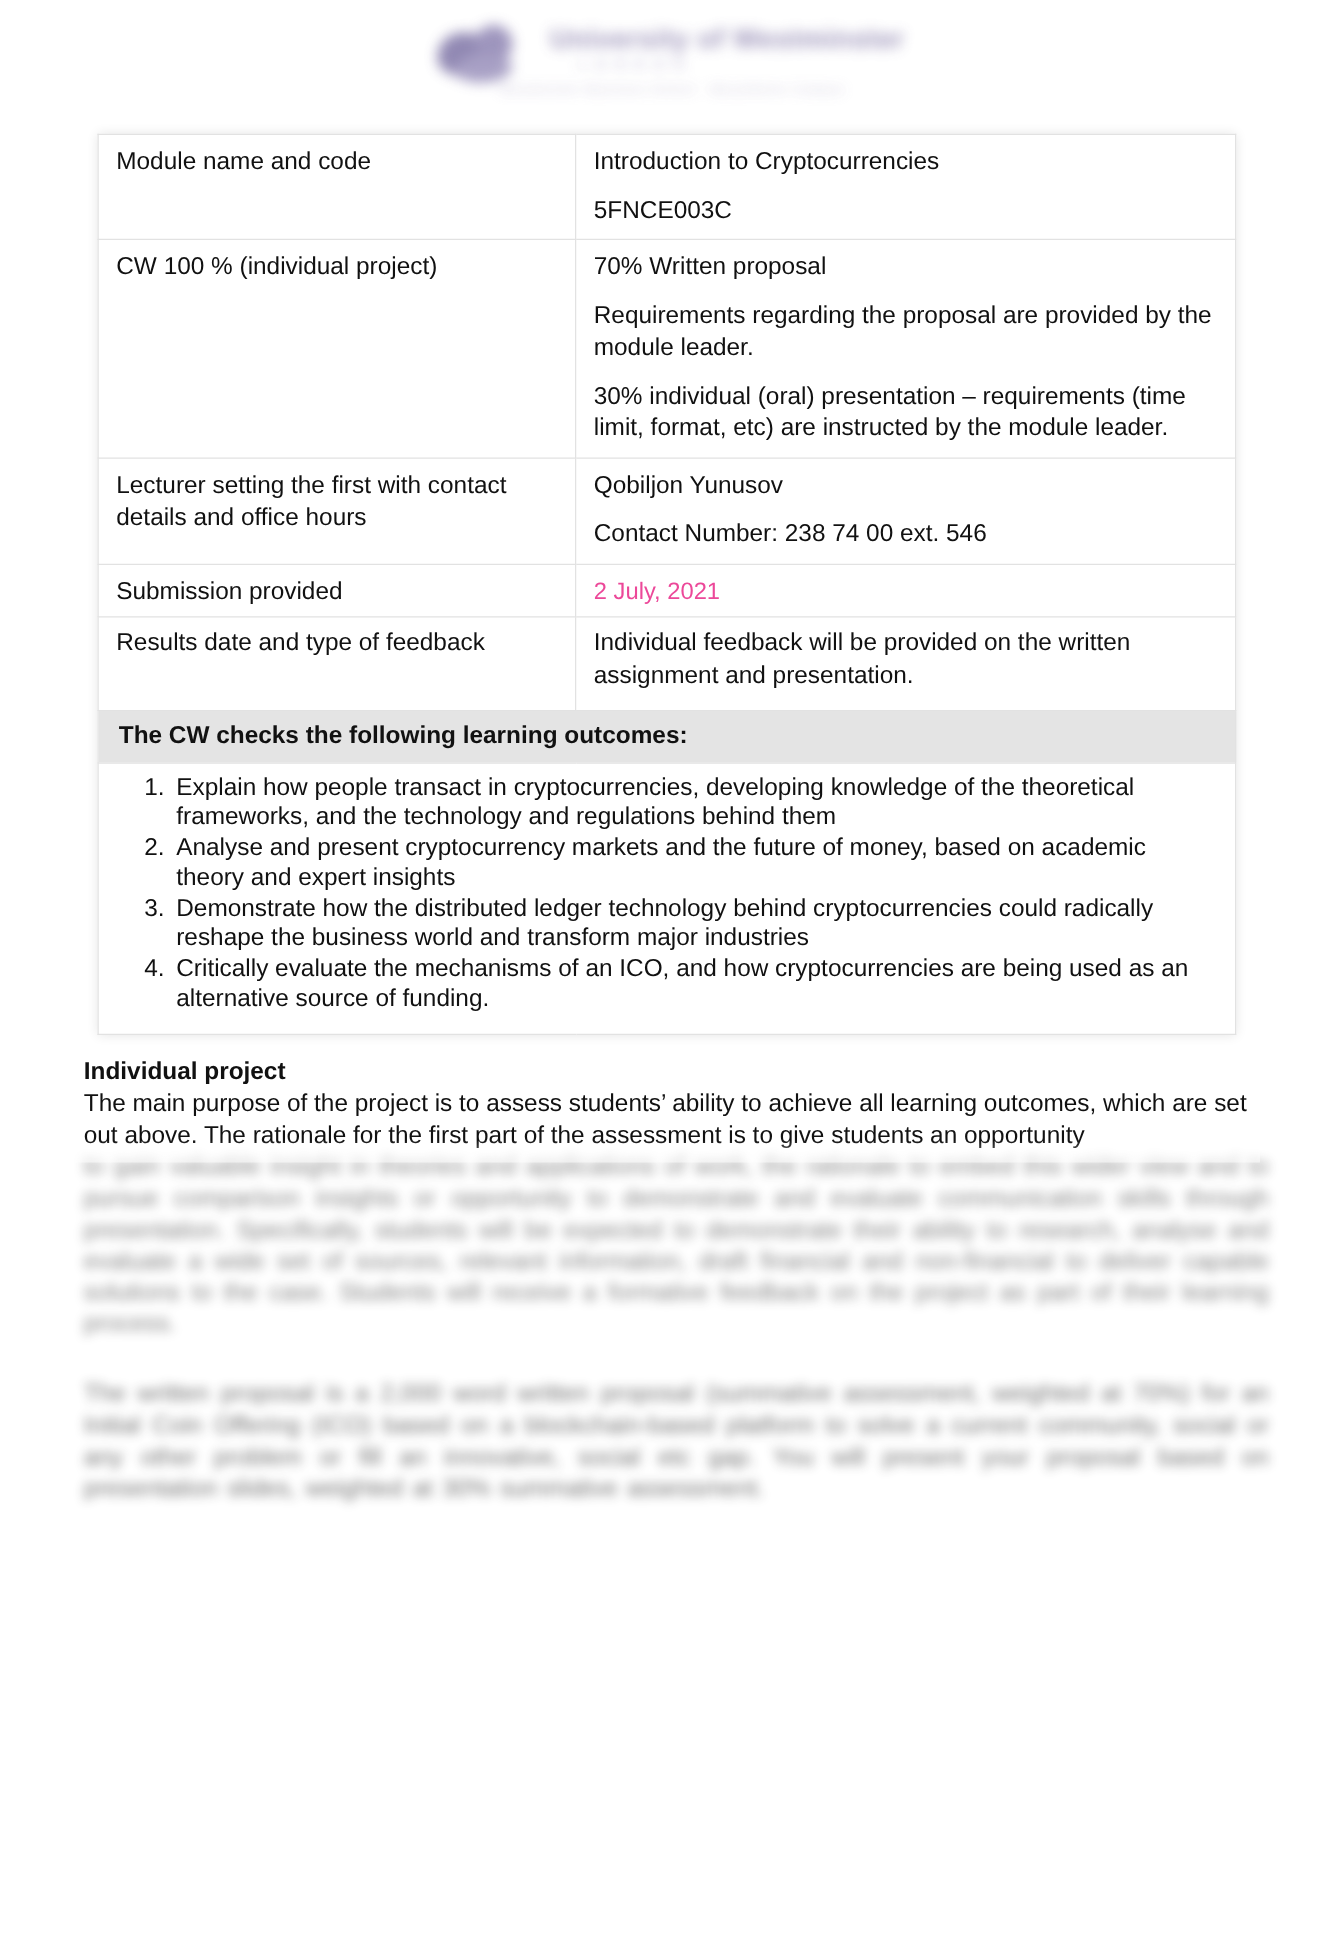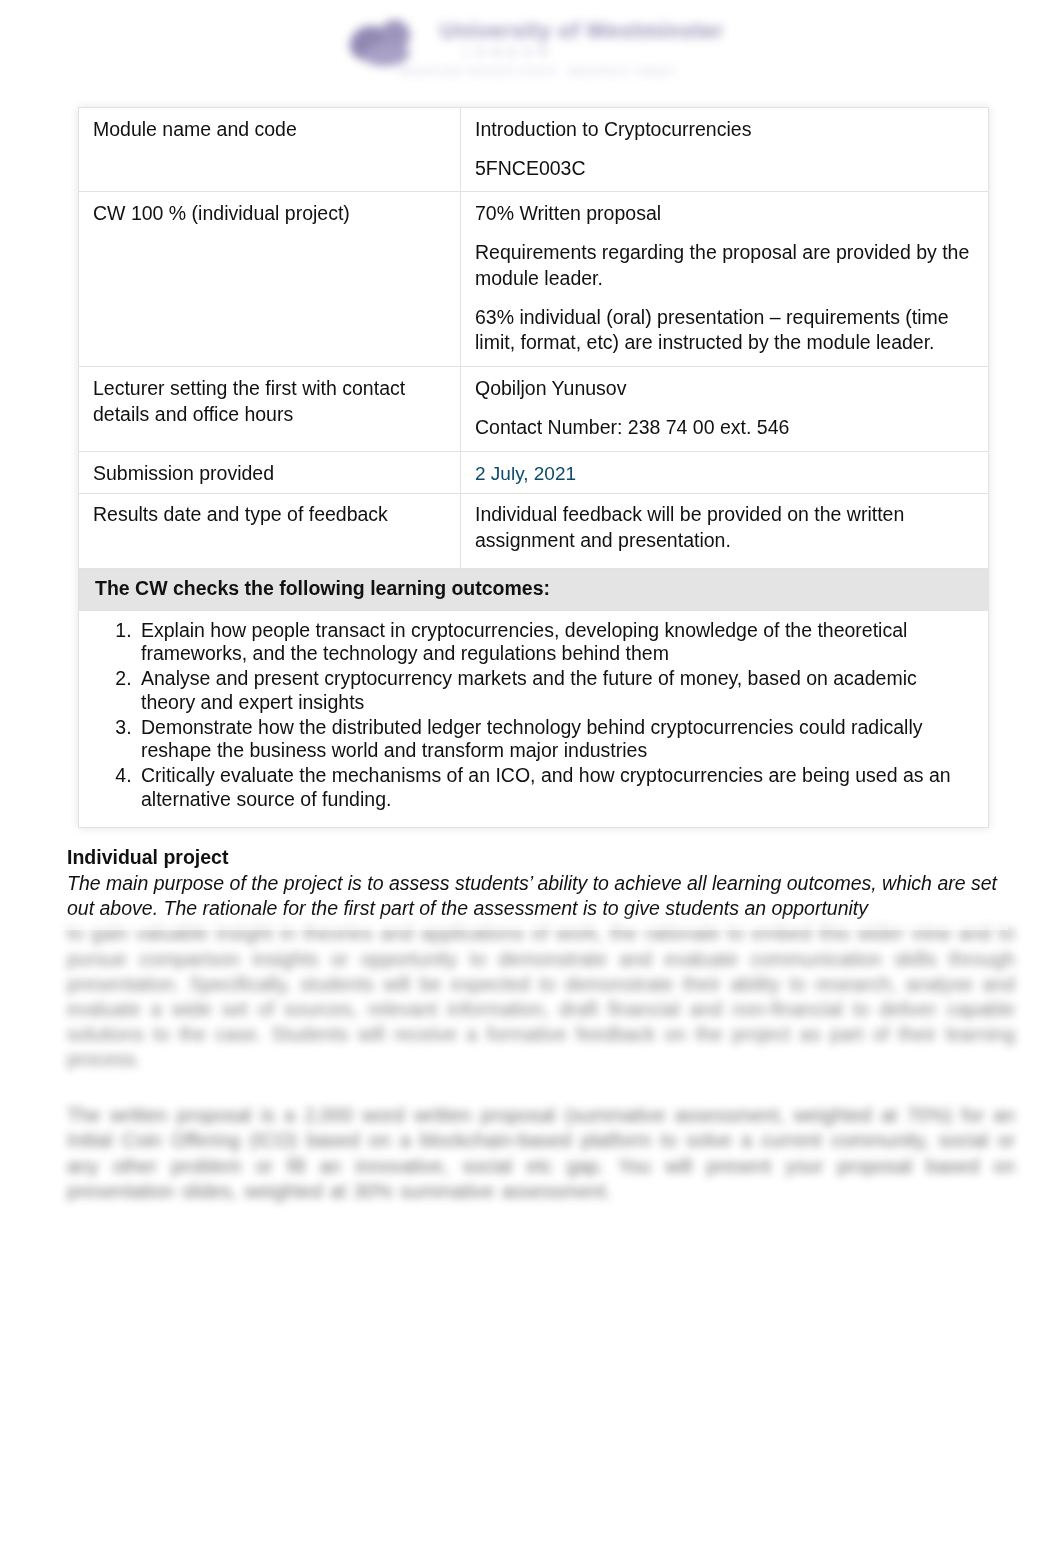--- a/index.html
+++ b/index.html
@@ -118,21 +118,21 @@
 
   .cw-table td p {
     margin: 0 0 13px 0;
   }
   .cw-table td p:last-child {
     margin-bottom: 0;
   }
 
   .deadline-row td { padding-bottom: 7px; }
   .deadline-date {
-    color: #0c4a6e;
+    color: #ec4899;
     font-size: 19px;
   }
   .deadline-label-cell { padding-top: 8px; }
   .deadline-value-cell { padding-top: 19px; }
 
   .results-row td { padding-top: 8px; padding-bottom: 14px; }
 
   .outcomes-head-row td {
     background: #e4e4e4;
     font-weight: bold;
@@ -166,21 +166,20 @@
     font-size: 19.5px;
     line-height: 1.29;
     color: #111111;
   }
   .prose .lead-title {
     font-weight: bold;
     margin: 0 0 1px 0;
   }
   .prose .lead-body {
     margin: 0;
-    font-style: italic;
   }
   .prose .blurred {
     margin: 0;
     text-align: justify;
     filter: blur(4.2px);
     opacity: 0.58;
     color: #2b2b2b;
     word-spacing: 2px;
   }
   .prose .blurred.second {
@@ -231,21 +230,21 @@
       </td>
     </tr>
 
     <tr>
       <td class="col-label">
         <p>CW 100 % (individual project)</p>
       </td>
       <td class="col-value">
         <p>70% Written proposal</p>
         <p>Requirements regarding the proposal are provided by the module leader.</p>
-        <p>63% individual (oral) presentation – requirements (time limit, format, etc) are instructed by the module leader.</p>
+        <p>30% individual (oral) presentation – requirements (time limit, format, etc) are instructed by the module leader.</p>
       </td>
     </tr>
 
     <tr>
       <td class="col-label">
         <p>Lecturer setting the first with contact details and office hours</p>
       </td>
       <td class="col-value">
         <p>Qobiljon Yunusov</p>
         <p>Contact Number: 238 74 00 ext. 546</p>

